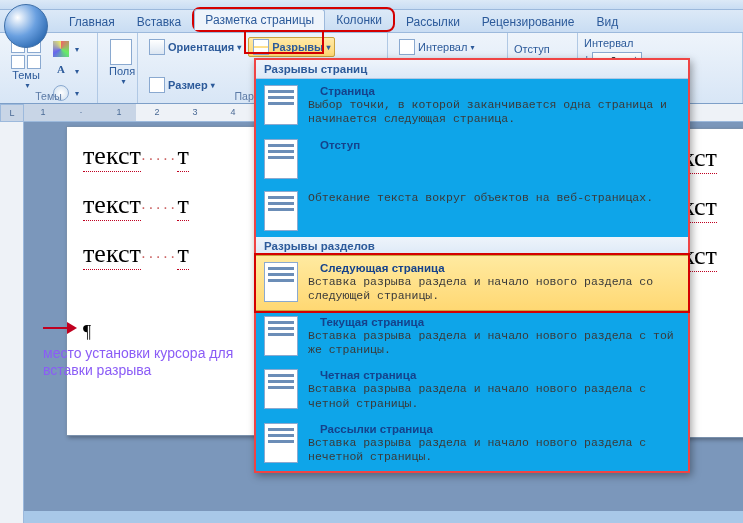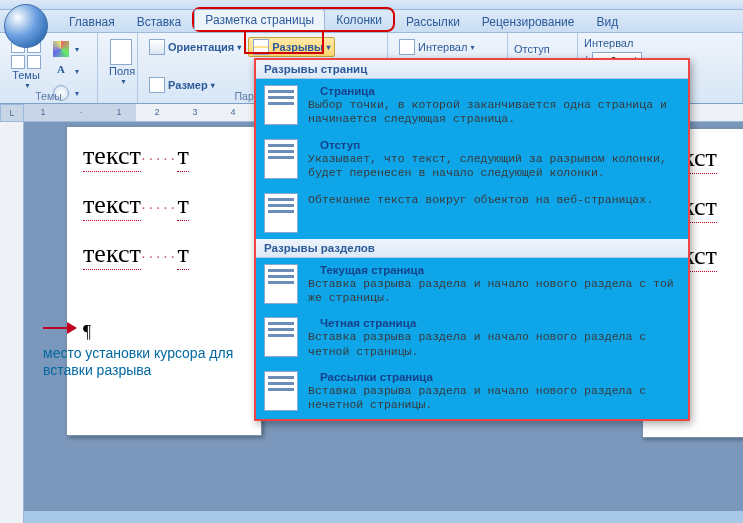--- a/index.html
+++ b/index.html
@@ -43,21 +43,21 @@
 
   
   .docarea { position:absolute; left:24px; top:122px; right:0; bottom:12px; background:#7b97bb; overflow:hidden; }
   .page { position:absolute; background:#fff; border:1px solid #7a91ad; box-shadow:2px 2px 4px rgba(0,0,0,.3); padding:14px 16px; }
   .page1 { left:42px; top:4px; width:196px; height:310px; } 
   .page3 { left:618px; top:6px; width:196px; height:310px; }
   .wordline { font-family: "Times New Roman", serif; font-size:26px; border-bottom: 1.5px dotted #c00020; display:inline-block; line-height:1.15; }
   .wordrow { margin-bottom: 18px; white-space: nowrap; }
   .wordrow .sep { letter-spacing:2px; color:#c66; }
   .para-mark { font-family: "Times New Roman", serif; font-size:18px; color:#000; }
-  .cursor-note { color:#0369a1; font-size:14px; line-height:1.25; }
+  .cursor-note { color:#8b5cf6; font-size:14px; line-height:1.25; }
   .arrow-red { display:inline-block; width:34px; height:12px; position:relative; }
   .arrow-red::before { content:""; position:absolute; left:0; top:5px; width:26px; height:2px; background:#c00020; }
   .arrow-red::after { content:""; position:absolute; right:0; top:0; border-left:10px solid #c00020; border-top:6px solid transparent; border-bottom:6px solid transparent; }
 
   
   .menu { position:absolute; left:254px; top:58px; width:436px; background:#0ea5e9; border:2px solid #ef4444; box-shadow:2px 3px 8px rgba(0,0,0,.35); z-index:20; font-size:11.5px; }
   .menu-header { background:linear-gradient(#eef4fb,#dde9f7); padding:3px 8px; color:#2c5a9a; font-weight:bold; border-bottom:1px solid #b0c8e4; }
   .menu-item { display:flex; padding:6px 8px; gap:10px; cursor:pointer; }
   .menu-item.selected { background: linear-gradient(#ffeaa0,#ffd873); border:1px solid #c9a23e; margin:-1px; }
   .menu-ico { width:34px; height:40px; background:#fff; border:1px solid #8aa9d0; flex-shrink:0; position:relative; }
@@ -250,32 +250,41 @@
     <div class="menu-ico"></div>
     <div class="menu-text">
       <div class="menu-title">Страница</div>
       <div class="menu-desc">Выбор точки, в которой заканчивается одна страница и начинается следующая страница.</div>
     </div>
   </div>
   <div class="menu-item">
     <div class="menu-ico"></div>
     <div class="menu-text">
       <div class="menu-title">Отступ</div>
-      <div class="menu-desc">Указывает, что текст, следующий за разрывом колонки, будет перенесен в начало следующей колонки.</div>
     </div>
   </div>
   <div class="menu-item">
     <div class="menu-ico"></div>
     <div class="menu-text">
       <div class="menu-desc">Обтекание текста вокруг объектов на веб-страницах.</div>
     </div>
   </div>
 
   <div class="menu-header">Разрывы разделов</div>
 
+  <div style="position:relative">
+    <div class="menu-item selected">
+      <div class="menu-ico"></div>
+      <div class="menu-text">
+        <div class="menu-title">Следующая страница</div>
+        <div class="menu-desc">Вставка разрыва раздела и начало нового раздела со следующей страницы.</div>
+      </div>
+    </div>
+    <div class="red-box-menu" style="left:-2px; right:-2px; top:-2px; bottom:-2px"></div>
+  </div>
 
   <div class="menu-item">
     <div class="menu-ico"></div>
     <div class="menu-text">
       <div class="menu-title">Текущая страница</div>
       <div class="menu-desc">Вставка разрыва раздела и начало нового раздела с той же страницы.</div>
     </div>
   </div>
   <div class="menu-item">
     <div class="menu-ico"></div>

